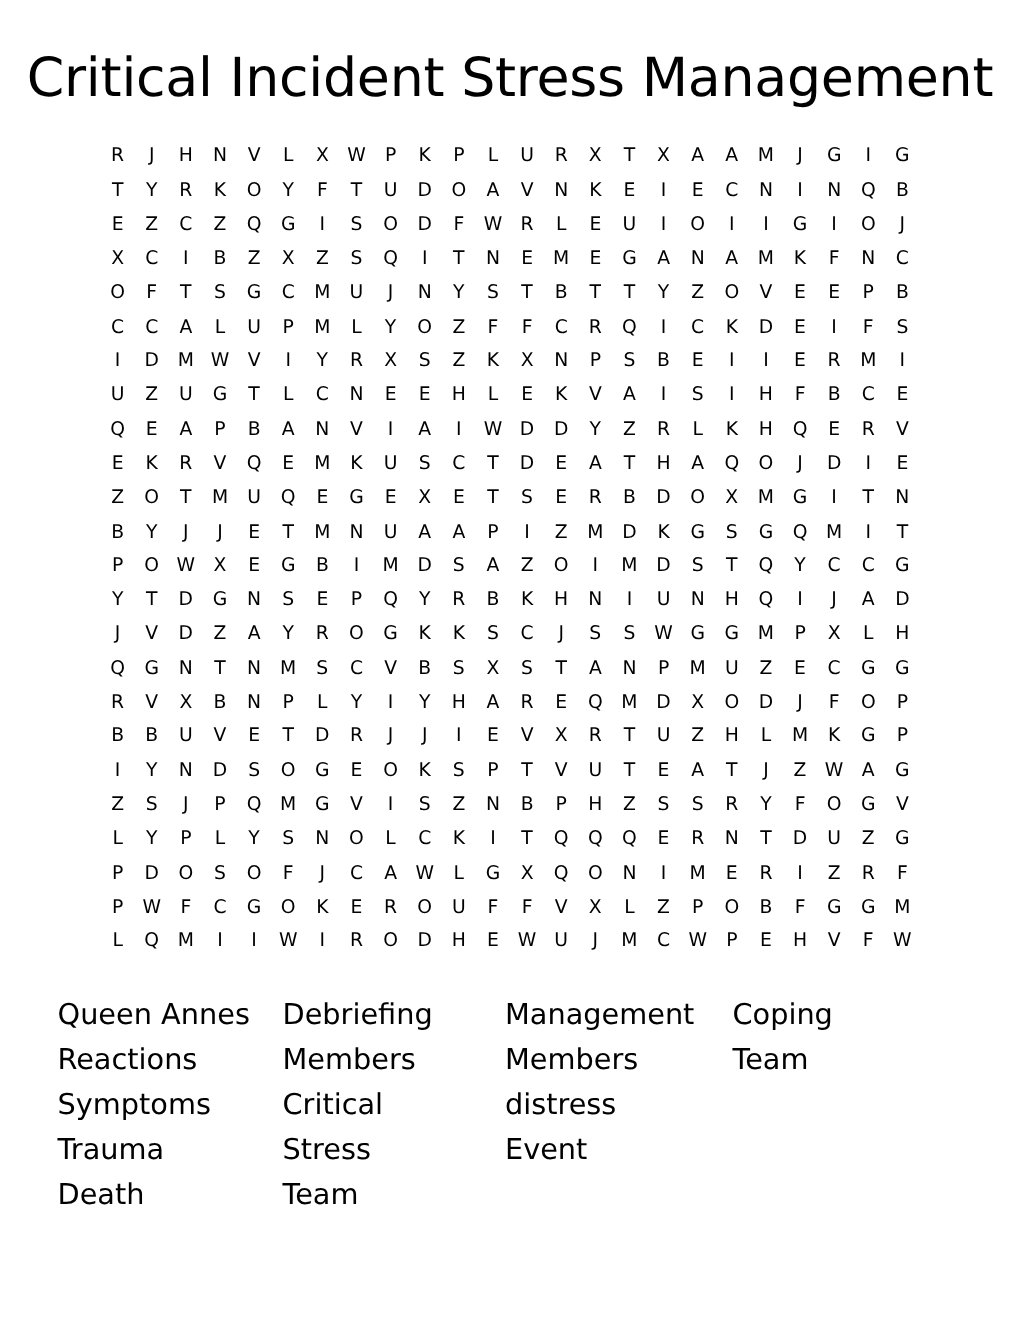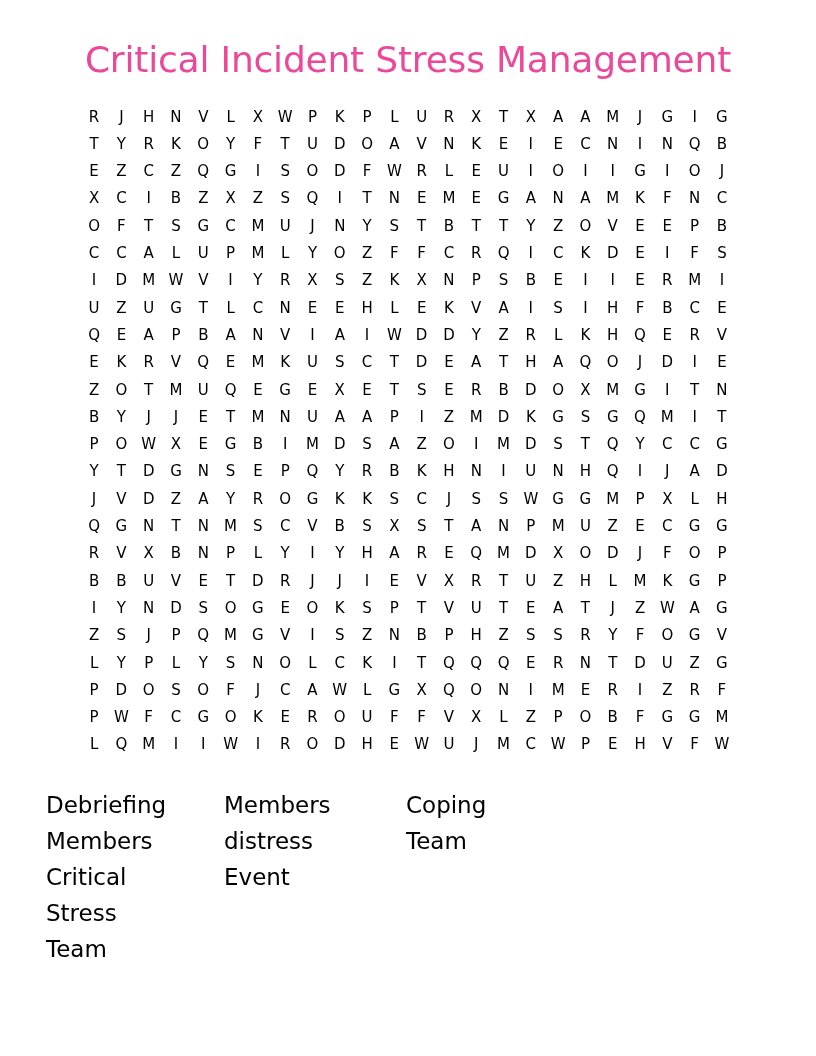--- a/index.html
+++ b/index.html
@@ -17,27 +17,27 @@
   }
   .page {
     width: 816px;
     height: 1056px;
     position: relative;
     box-sizing: border-box;
   }
   .puzzle-title {
     text-align: center;
     font-family: "DejaVu Sans", sans-serif;
-    font-size: 36px;
+    font-size: 43px;
     font-weight: 400;
     letter-spacing: -0.2px;
     margin: 0;
     padding-top: 40px;
     line-height: 1.1;
-    color: #ec4899;
+    color: #000000;
   }
   .grid {
     margin-top: 24px;
     display: flex;
     flex-direction: column;
     align-items: center;
   }
   .grid-row {
     display: flex;
     justify-content: center;
@@ -706,28 +706,36 @@
         <span class="grid-cell">P</span>
         <span class="grid-cell">E</span>
         <span class="grid-cell">H</span>
         <span class="grid-cell">V</span>
         <span class="grid-cell">F</span>
         <span class="grid-cell">W</span>
       </div>
     </div>
 
   <div class="word-list">
+      <div class="word-col word-col-0">
+        <div class="word-item">Queen Annes</div>
+        <div class="word-item">Reactions</div>
+        <div class="word-item">Symptoms</div>
+        <div class="word-item">Trauma</div>
+        <div class="word-item">Death</div>
+      </div>
       <div class="word-col word-col-1">
         <div class="word-item">Debriefing</div>
         <div class="word-item">Members</div>
         <div class="word-item">Critical</div>
         <div class="word-item">Stress</div>
         <div class="word-item">Team</div>
       </div>
       <div class="word-col word-col-2">
+        <div class="word-item">Management</div>
         <div class="word-item">Members</div>
         <div class="word-item">distress</div>
         <div class="word-item">Event</div>
       </div>
       <div class="word-col word-col-3">
         <div class="word-item">Coping</div>
         <div class="word-item">Team</div>
       </div>
     </div>
 

